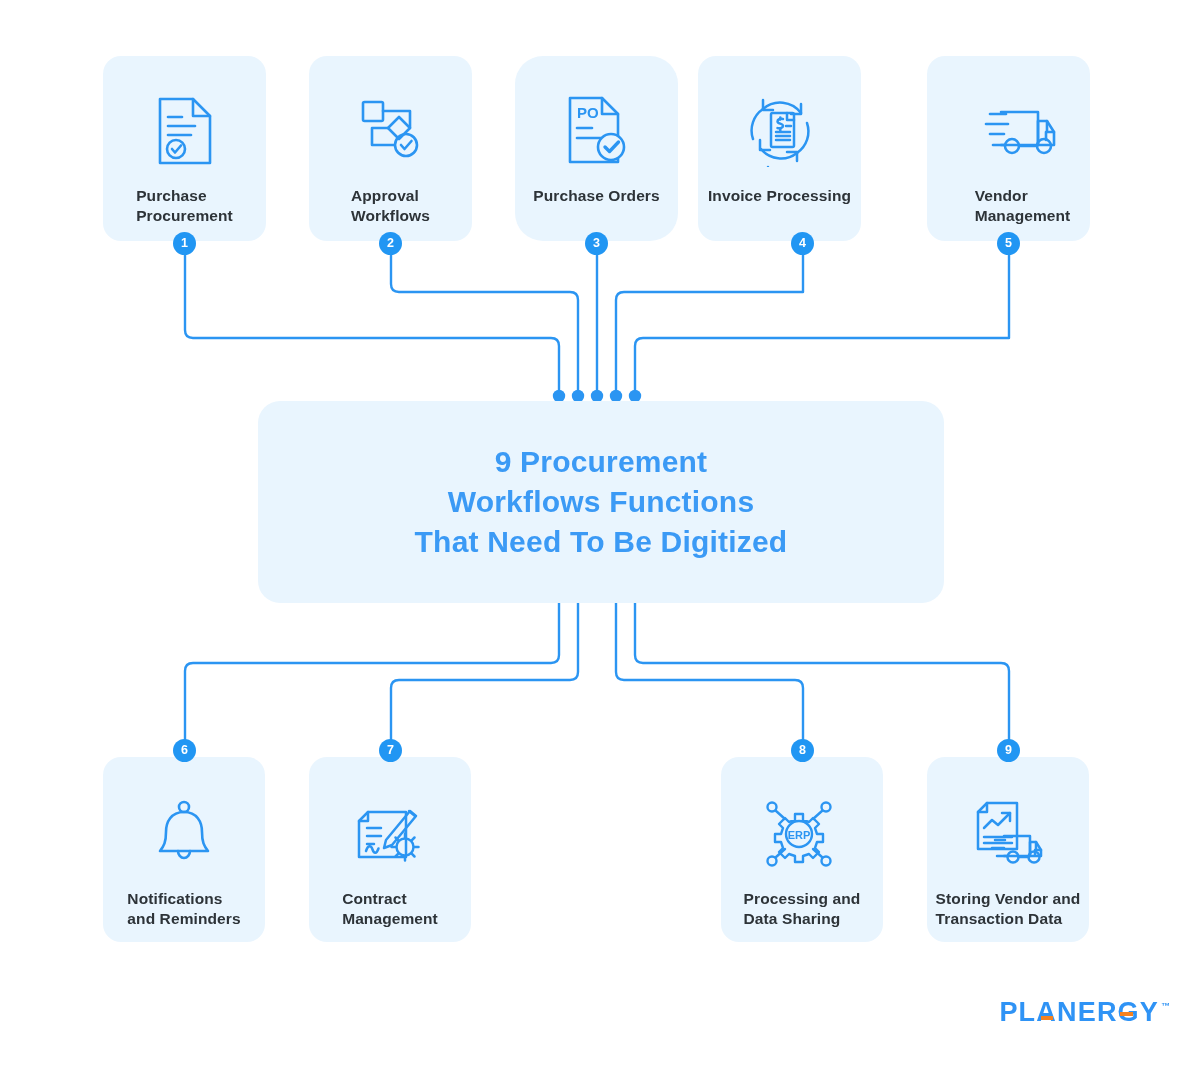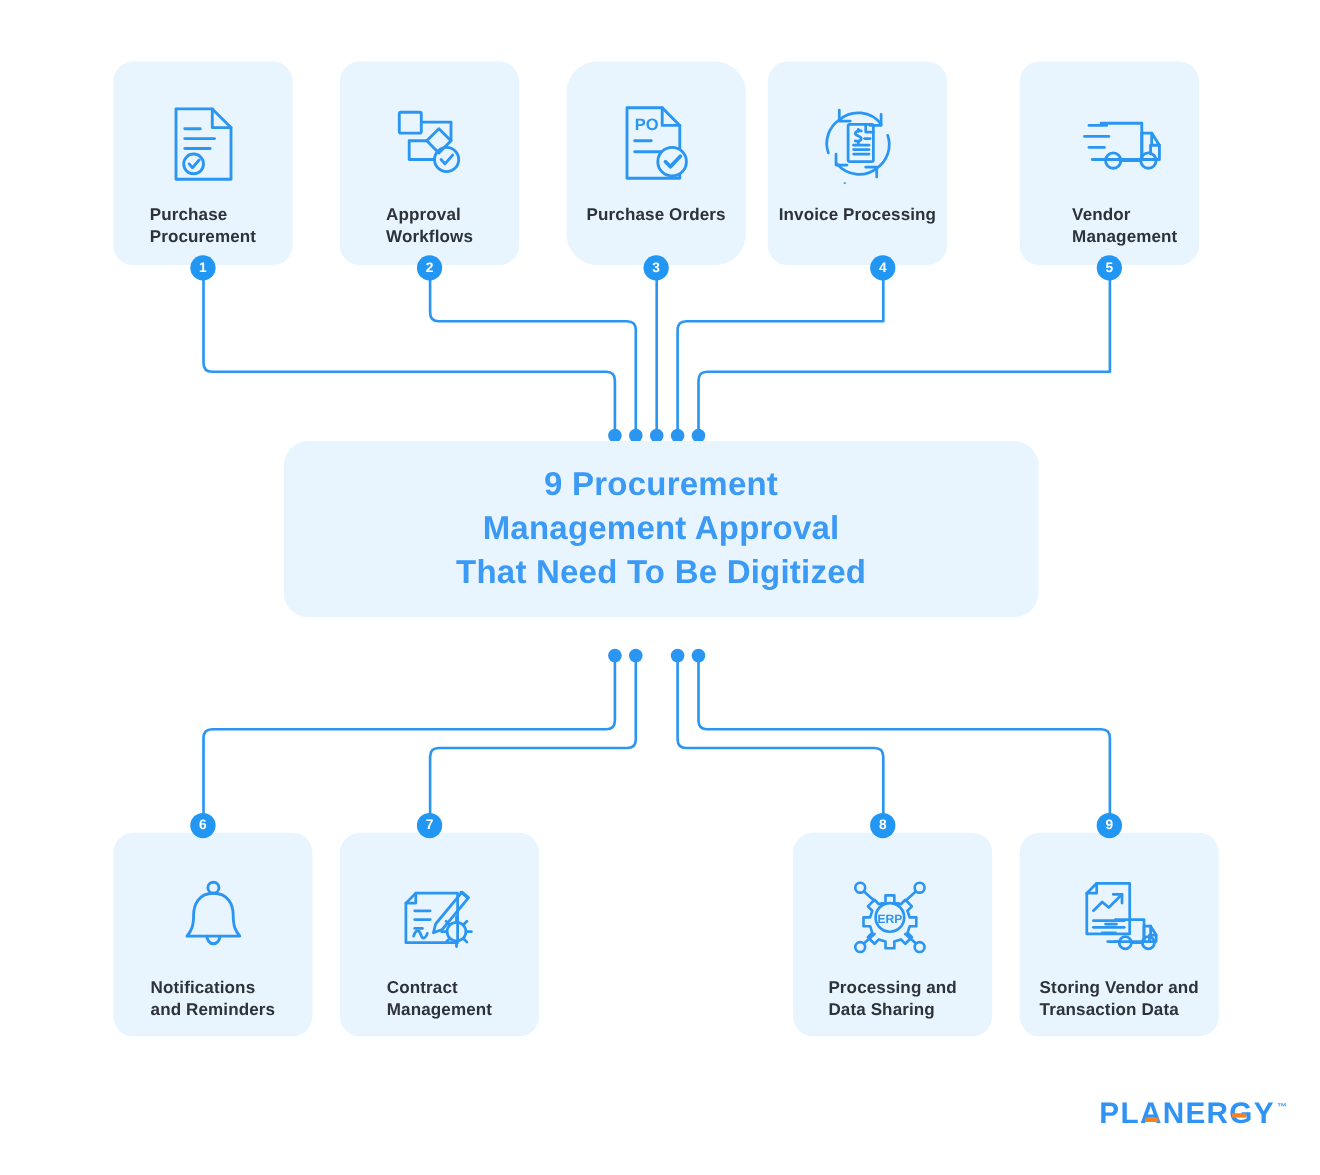--- a/index.html
+++ b/index.html
@@ -39,42 +39,42 @@
     text-align: left;
     color: #2d3338;
     font-size: 15.5px;
     font-weight: 700;
     line-height: 20px;
     letter-spacing: 0.1px;
     padding: 0 8px;
   }
   .top-card { width: 163px; height: 185px; top: 56px; padding-top: 32px; }
   .top-card .card-label { margin-top: 12px; }
-  .bot-card { width: 181px; height: 185px; top: 757px; padding-top: 34px; }
+  .bot-card { width: 162px; height: 185px; top: 757px; padding-top: 34px; }
   .bot-card .card-label { margin-top: 12px; }
 
   .badge {
     position: absolute;
     width: 23px; height: 23px;
     border-radius: 50%;
     background: #2196f3;
     color: #ffffff;
     font-size: 12.5px;
     font-weight: 700;
     display: flex;
     align-items: center;
     justify-content: center;
     z-index: 5;
     line-height: 1;
   }
 
   #center-box {
     position: absolute;
     left: 258px; top: 401px;
-    width: 686px; height: 160px;
+    width: 686px; height: 202px;
     background: #e9f5fe;
     border-radius: 22px;
     display: flex;
     align-items: center;
     justify-content: center;
     z-index: 2;
   }
   #center-title {
     text-align: center;
     color: #3b9af5;
@@ -263,21 +263,21 @@
     <div class="card-label">
       <span>Vendor</span><br>
       <span>Management</span>
     </div>
   </div>
   <div class="badge" style="left:997px; top:232px;">5</div>
 
   <div id="center-box">
     <div id="center-title">
       <span>9 Procurement</span><br>
-      <span>Management Approval</span><br>
+      <span>Workflows Functions</span><br>
       <span>That Need To Be Digitized</span>
     </div>
   </div>
 
   <div class="badge" style="left:173px; top:739px;">6</div>
   <div class="card bot-card" style="left:103px;">
     <div class="card-icon">
       <svg width="62" height="70" viewBox="0 0 62 70" fill="none" stroke="#2b95f2" stroke-width="2.6" stroke-linecap="round" stroke-linejoin="round">
         <circle cx="31" cy="8" r="5"></circle>
         <path d="M31 13 C18 13 13 23 13 33 c0 10 -2 14 -6 19 h48 c-4 -5 -6 -9 -6 -19 c0 -10 -5 -20 -18 -20 Z"></path>

